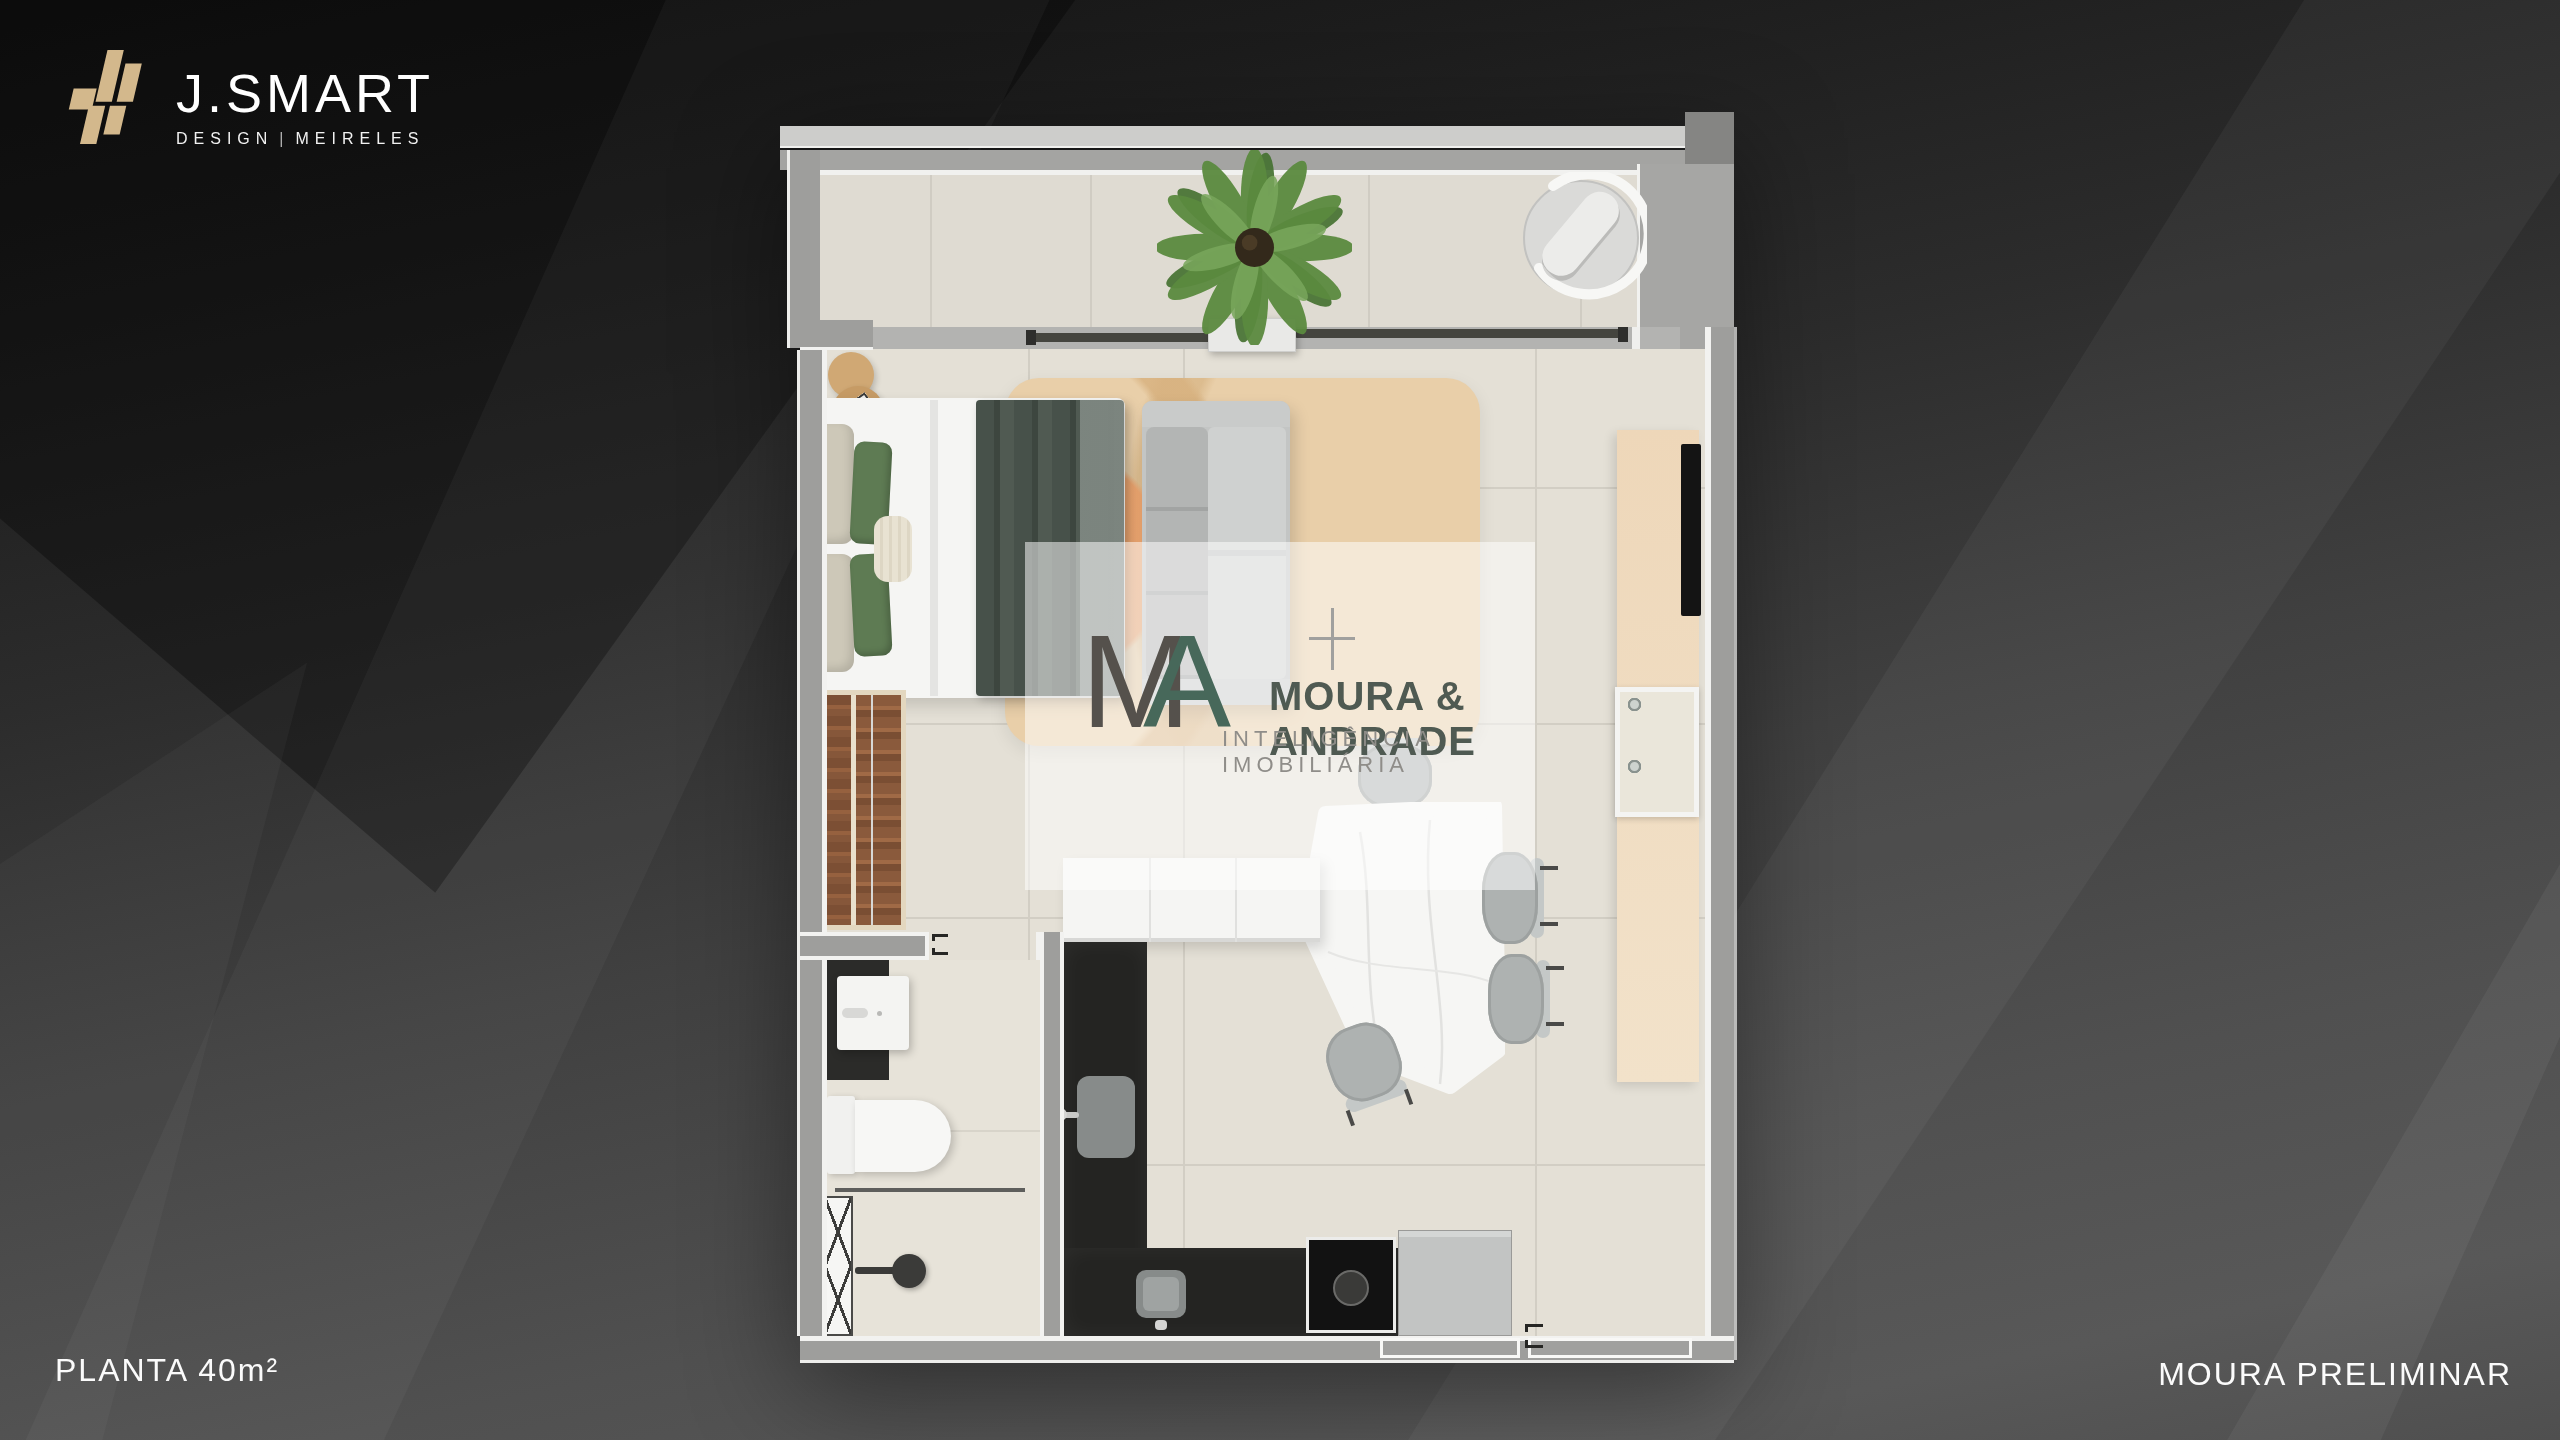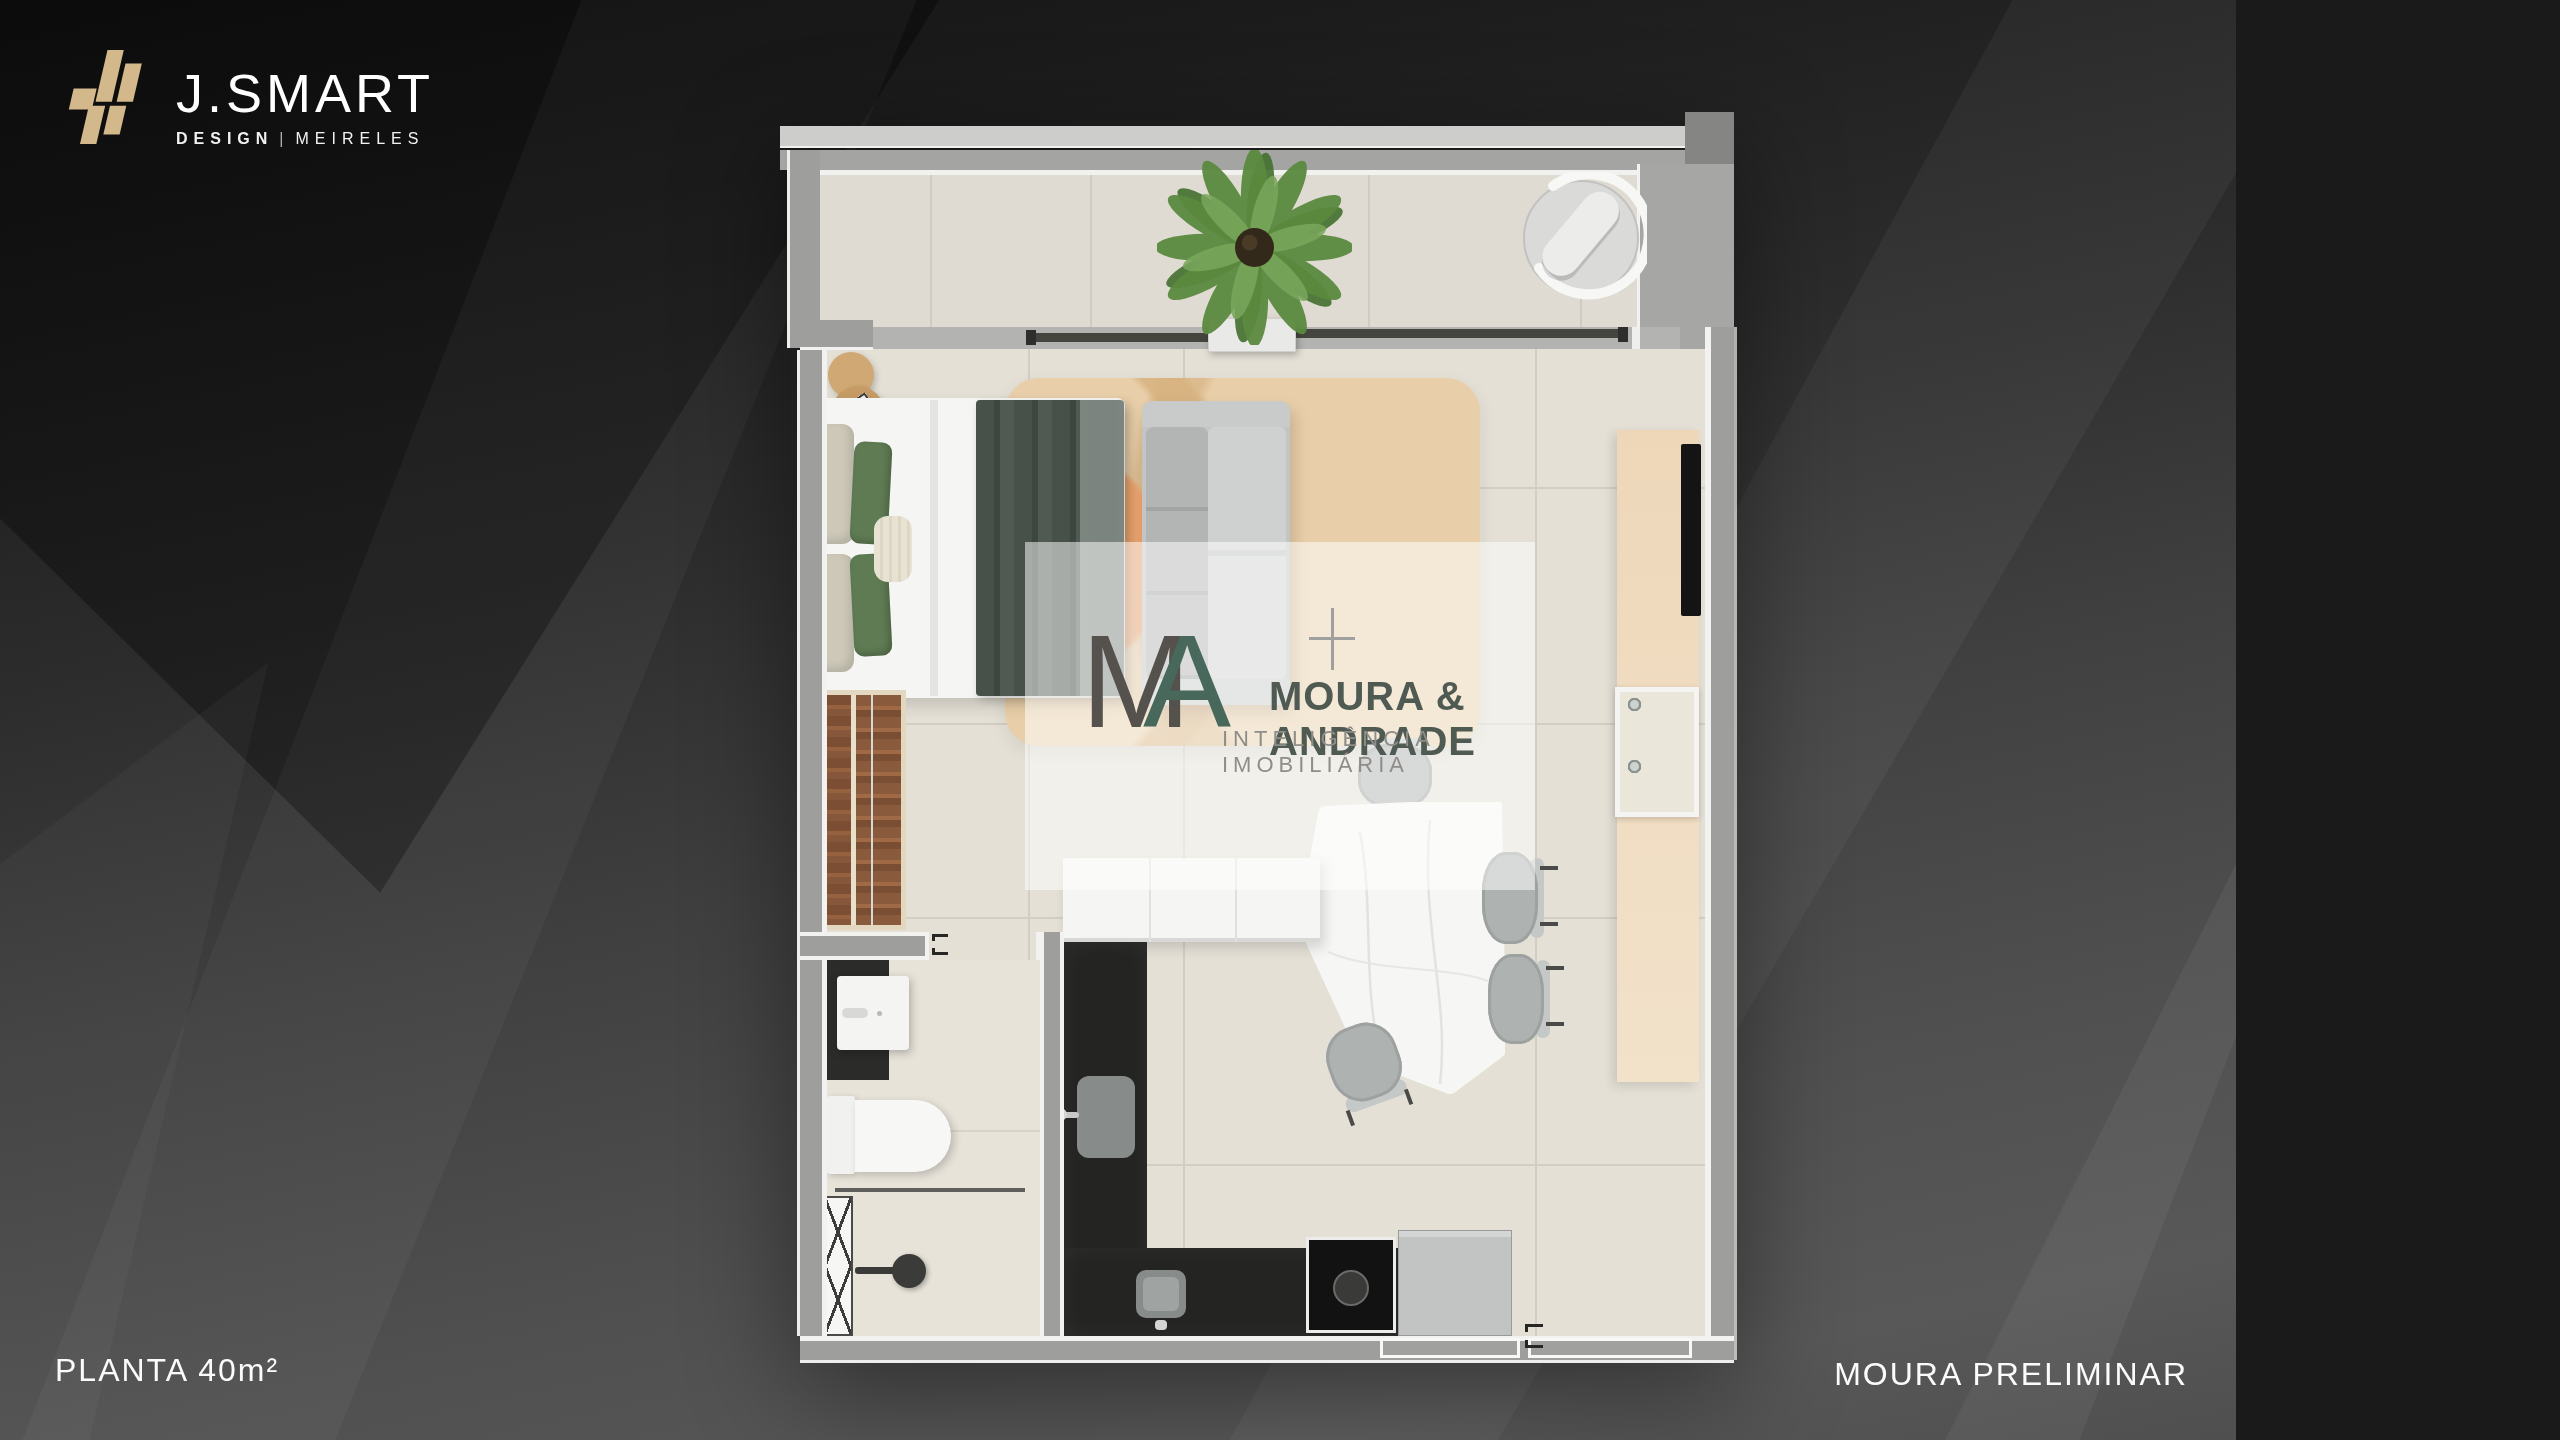--- a/index.html
+++ b/index.html
@@ -1,31 +1,31 @@
 <!DOCTYPE html>
 <html><head>
 <meta charset="utf-8">
 <style>
   html,body{margin:0;padding:0;background:#1a1a1a;}
-  .stage{position:relative;width:2236px;height:1440px;overflow:hidden;
+  .stage{position:relative;width:2560px;height:1440px;overflow:hidden;
     font-family:"Liberation Sans", sans-serif;
     background:linear-gradient(168deg,#121212 0%,#1c1c1c 16%,#2c2c2c 36%,#404040 56%,#505050 76%,#585858 90%,#4f4f4f 100%);}
   .abs{position:absolute;}
   .stripe{position:absolute;inset:0;pointer-events:none;}
   .s1{background:rgba(0,0,0,.32);clip-path:polygon(0 0,42% 0,17% 62%,0 36%);}
   .s2{background:rgba(255,255,255,.035);clip-path:polygon(26% 0,41% 0,15% 100%,1% 100%);}
   .s3{background:rgba(255,255,255,.045);clip-path:polygon(90% 0,100% 0,100% 12%,67% 100%,55% 100%);}
   .s4{background:rgba(255,255,255,.05);clip-path:polygon(87% 100%,100% 60%,100% 72%,93% 100%);}
   .s5{background:rgba(255,255,255,.03);clip-path:polygon(0 60%,12% 46%,4% 100%,0 100%);}
 
   
   .brand{left:58px;top:48px;display:flex;gap:22px;align-items:flex-start;}
   .brand-name{color:#ffffff;font-size:54px;font-weight:300;letter-spacing:4px;line-height:1;margin-top:18px;}
   .brand-sub{color:#f2f2f2;font-size:16px;letter-spacing:6px;margin-top:10px;}
-  .brand-sub b{font-weight:700;}
+  .brand-sub b{font-weight:400;}
   .brand-sub .div{opacity:.7;padding:0 6px;font-weight:300;}
 
   
   .cap{color:#fbfbfb;font-size:32px;font-weight:300;letter-spacing:2px;}
   .cap-left{left:55px;top:1352px;}
   .cap-right{right:48px;top:1356px;}
 
   
   .plan{left:780px;top:124px;width:954px;height:1236px;filter:drop-shadow(0 26px 55px rgba(0,0,0,.45));}
   .plan *{position:absolute;box-sizing:border-box;}

